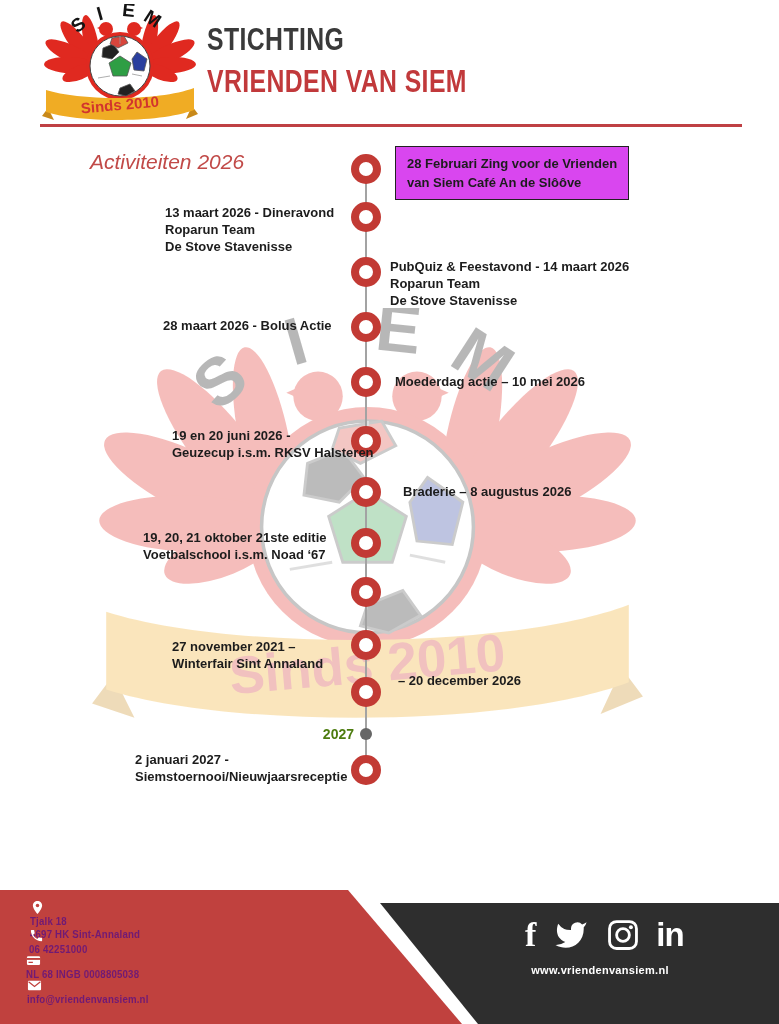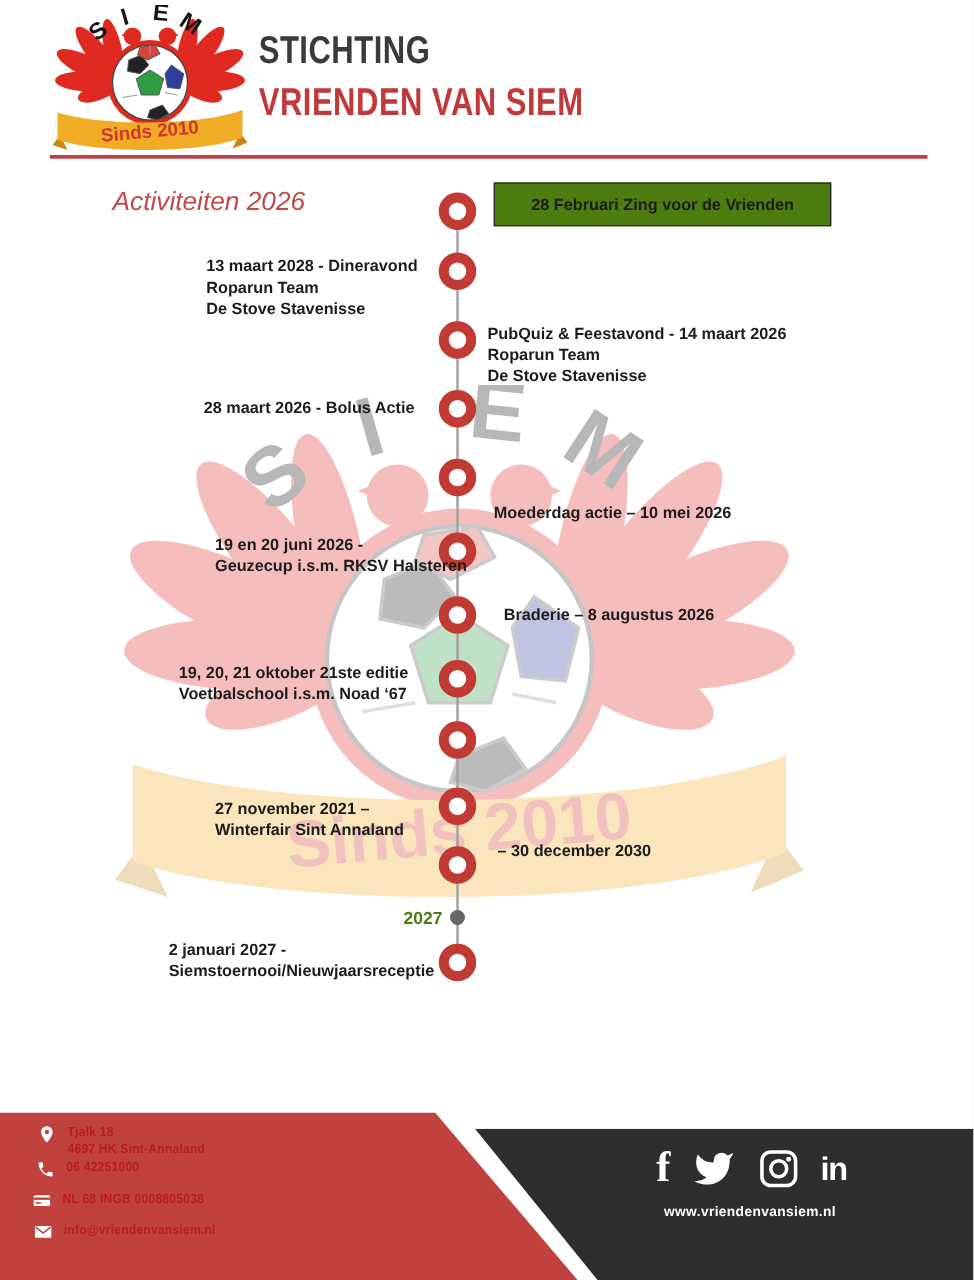--- a/index.html
+++ b/index.html
@@ -23,35 +23,35 @@
   
   .tl-line{position:absolute; left:365px; top:169px; width:2px; height:601px; background:#a3a3a3;}
   .marker{position:absolute; left:351px; width:14px; height:14px; border:8px solid #c23a34;
           border-radius:50%; background:#fff; box-sizing:content-box;}
   .year-dot{position:absolute; left:360px; top:728px; width:12px; height:12px; border-radius:50%;
           background:#666;}
   .year-label{position:absolute; left:306px; top:726px; width:48px; text-align:right;
           font-size:14px; font-weight:bold; color:#4d7c0f;}
   .ev{position:absolute; font-size:13px; font-weight:bold; line-height:17px; color:#1c1c1c;
       white-space:nowrap;}
-  .ev.boxed{border:1.5px solid #222; background:#4d7c0f; padding:7px 29px; line-height:19px;}
+  .ev.boxed{border:1.5px solid #222; background:#d946ef; padding:7px 11px; line-height:19px;}
   
   .footer{position:absolute; left:0; top:860px; width:779px; height:164px;}
   .footer-red{position:absolute; inset:0; background:#c0413e;
       clip-path:polygon(0 30px, 348px 30px, 462px 164px, 0 164px);}
   .footer-dark{position:absolute; inset:0; background:#2e2e2e;
       clip-path:polygon(380px 43px, 779px 43px, 779px 164px, 478px 164px);}
-  .contact-row{position:absolute; display:flex; align-items:flex-start; color:#b91c1c;}
+  .contact-row{position:absolute; display:flex; align-items:flex-start; color:#701a75;flex-direction:column;}
   .contact-ic{width:15px; height:15px; margin-right:9px; flex:0 0 auto;}
   .contact-txt{font-size:10.5px; font-weight:bold; line-height:13px; letter-spacing:.2px;
       transform:scaleX(.92); transform-origin:left top; white-space:nowrap;}
   .social-row{position:absolute; left:525px; top:58px; display:flex; align-items:center; gap:16px;}
   .soc{height:34px; display:flex; align-items:center; justify-content:center; color:#fff;}
   .soc-f{font-size:34px; font-weight:bold; font-family:"Liberation Serif", serif;}
-  .soc-in{font-size:26px; font-weight:bold; letter-spacing:-1px;}
+  .soc-in{font-size:33px; font-weight:bold; letter-spacing:-1px;}
   .website{position:absolute; left:505px; top:104px; width:190px; text-align:center; color:#fff;
       font-size:11px; font-weight:bold; letter-spacing:.3px;}
 </style>
 </head>
 <body>
 
 <div class="page">
 
   <svg width="0" height="0" style="position:absolute">
     <symbol id="siem-logo" viewBox="0 0 160 120">
@@ -134,39 +134,40 @@
   <div class="marker" style="top:577px"></div>
   <div class="marker" style="top:630px"></div>
   <div class="marker" style="top:677px"></div>
   <div class="marker" style="top:755px"></div>
 
   <div class="year-dot"></div>
   <div class="year-label">2027</div>
 
   <div class="ev boxed" style="left:395px; top:146px;">
     <div>28  Februari Zing voor de Vrienden</div>
+    <div>van Siem Café An de Slôôve</div>
   </div>
 
   <div class="ev" style="left:165px; top:204px;">
-    <div>13 maart 2028 - Dineravond</div>
+    <div>13 maart 2026 - Dineravond</div>
     <div>Roparun Team</div>
     <div>De Stove Stavenisse</div>
   </div>
 
   <div class="ev" style="left:390px; top:258px;">
     <div>PubQuiz &amp; Feestavond - 14 maart 2026</div>
     <div>Roparun Team</div>
     <div>De Stove Stavenisse</div>
   </div>
 
   <div class="ev" style="left:163px; top:317px;">
     <div>28 maart 2026 - Bolus Actie</div>
   </div>
 
-  <div class="ev" style="left:395px; top:373px;margin-top:28px;">
+  <div class="ev" style="left:395px; top:373px;">
     <div>Moederdag actie – 10 mei 2026</div>
   </div>
 
   <div class="ev" style="left:172px; top:427px;">
     <div>19 en 20 juni 2026 -</div>
     <div>Geuzecup i.s.m. RKSV Halsteren</div>
   </div>
 
   <div class="ev" style="left:403px; top:483px;">
     <div>Braderie – 8 augustus 2026</div>
@@ -177,21 +178,21 @@
     <div>Voetbalschool i.s.m. Noad ‘67</div>
   </div>
 
 
   <div class="ev" style="left:172px; top:638px;">
     <div>27 november 2021 –</div>
     <div>Winterfair Sint Annaland</div>
   </div>
 
   <div class="ev" style="left:398px; top:672px;">
-    <div>– 30 december  2030</div>
+    <div>– 20 december  2026</div>
   </div>
 
   <div class="ev" style="left:135px; top:751px;">
     <div>2 januari 2027 -</div>
     <div>Siemstoernooi/Nieuwjaarsreceptie</div>
   </div>
 
   <div class="footer">
     <div class="footer-red"></div>
     <div class="footer-dark"></div>

